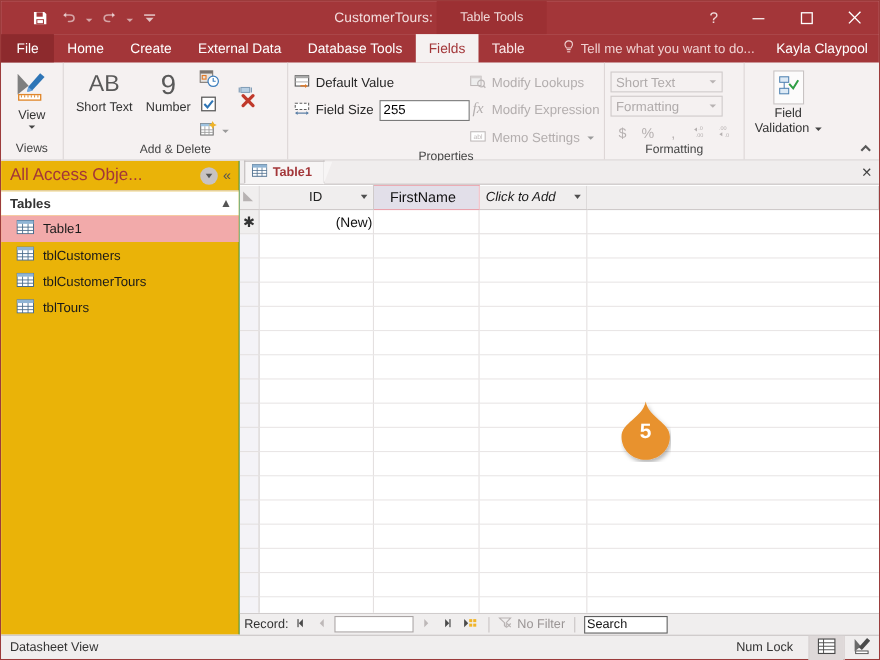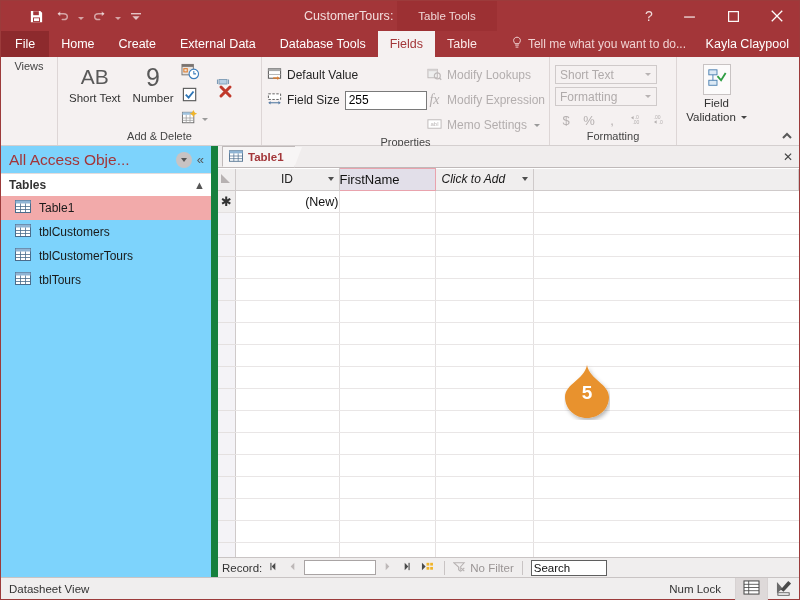--- a/index.html
+++ b/index.html
@@ -204,22 +204,22 @@
   .main {
     flex: 1;
     display: flex;
     background: #fff;
     min-height: 0;
   }
 
   
   .navpane {
     width: 217px;
-    background: #7dd3fc;
-    border-right: 7px solid #15803d;
+    background: #eab308;
+    border-right: 1px solid #15803d;
     display: flex; flex-direction: column;
     flex: 0 0 217px;
   }
   .nav-header {
     height: 28px;
     display: flex; align-items: center;
     padding: 0 4px 0 8px;
     border-bottom: 1px solid #e2dcdc;
   }
   .nav-title {
@@ -339,21 +339,21 @@
     border-top: 4px solid #4f4f4f;
   }
   th.editing {
     background: #e2dfe9;
     border: 1px solid #e9a3ad;
     padding: 0;
   }
   th.editing .edit-inner {
     display: flex; align-items: center;
     height: 100%;
-    padding-left: 0;
+    padding-left: 15px;
     font-size: 13px;
     color: #111;
     font-weight: normal;
     gap: 40px;
   }
   .caretbar {
     display: inline-block;
     width: 1px; height: 14px;
     background: #000;
     margin-left: 1px;
@@ -527,20 +527,42 @@
           </svg>
       </span>
       <span>Tell me what you want to do...</span>
     </div>
     <div class="user">Kayla Claypool</div>
   </div>
 
   <div class="ribbon">
 
     <div class="group" style="width:56px;">
+      <div class="group-body" style="justify-content:center;">
+        <div class="bigbtn">
+          <span>
+            <svg width="34" height="30" viewBox="0 0 34 30">
+                <path d="M4 3l10 11L4 22z" fill="#7f7f7f"></path>
+                <path d="M24.5 2.5l4 3.6-11.5 12.4-4.3.9.9-4.3z" fill="#2e75b6"></path>
+                <path d="M13.6 14.8l4.3 3.7-4.9 1z" fill="#6aa3dd"></path>
+                <rect x="5" y="22" width="20" height="5" fill="#fff" stroke="#e0862a" stroke-width="1.2"></rect>
+                <g fill="#e0862a">
+                  <rect x="7" y="22.6" width="0.9" height="2"></rect>
+                  <rect x="10" y="22.6" width="0.9" height="2"></rect>
+                  <rect x="13" y="22.6" width="0.9" height="2"></rect>
+                  <rect x="16" y="22.6" width="0.9" height="2"></rect>
+                  <rect x="19" y="22.6" width="0.9" height="2"></rect>
+                  <rect x="22" y="22.6" width="0.9" height="2"></rect>
+                </g>
+              </svg>
+          </span>
+          <span class="lbl">View</span>
+          <span class="caret-down"></span>
+        </div>
+      </div>
       <div class="group-label">Views</div>
     </div>
 
     <div class="group" style="width:204px;">
       <div class="group-body">
         <div class="bigbtn">
           <span style="font-size:21px;color:#595959;line-height:26px;font-family:'Liberation Sans',sans-serif;">AB</span>
           <span class="lbl">Short Text</span>
         </div>
         <div class="bigbtn">

